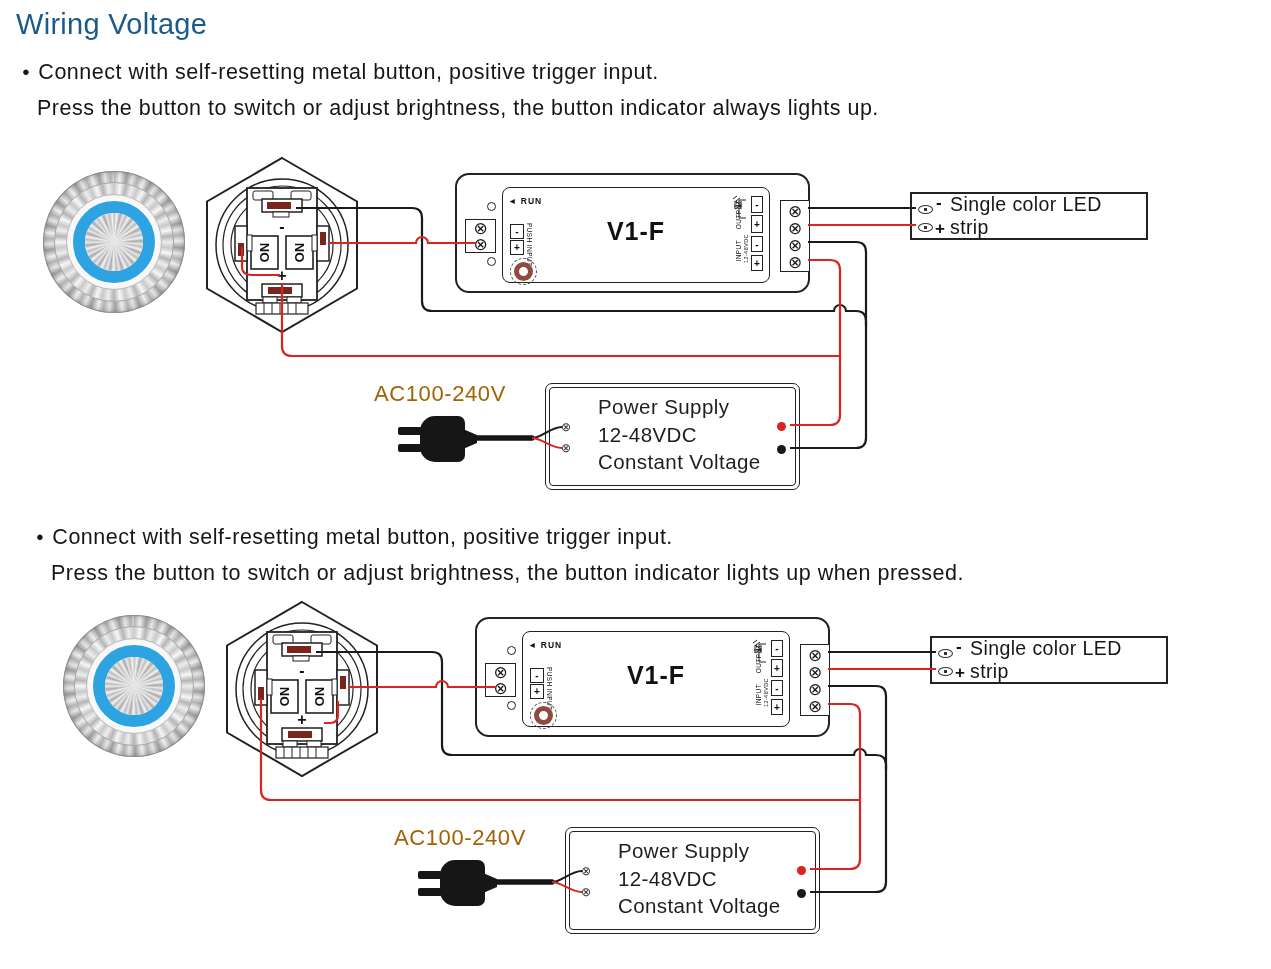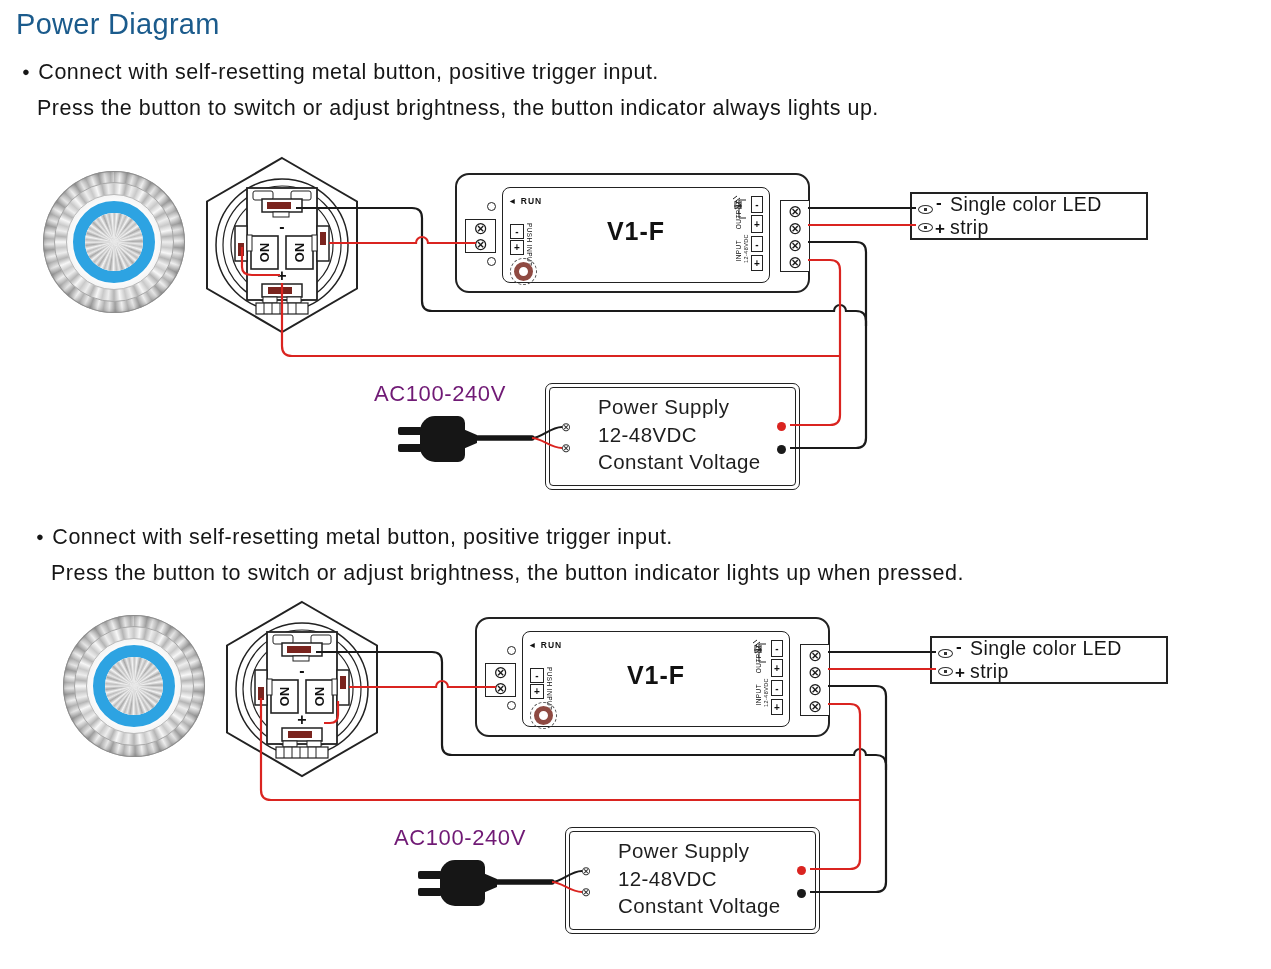--- a/index.html
+++ b/index.html
@@ -51,32 +51,32 @@
   
   .psu{position:absolute;left:545px;top:233px;width:255px;height:107px;border:1.6px solid #222;
        border-radius:7px;box-sizing:border-box;background:#fff;z-index:2;}
   .psu .inner{position:absolute;inset:3px;border:1.4px solid #222;border-radius:4px;}
   .psu .ptext{position:absolute;left:52px;top:9px;font-size:20.5px;line-height:27.5px;letter-spacing:.4px;color:#1e1e1e;}
   .psu .pscrew{position:absolute;font-size:12px;color:#333;line-height:12px;}
   .dotr,.dotb{position:absolute;width:9px;height:9px;border-radius:50%;}
   .dotr{background:var(--red);}
   .dotb{background:#1a1a1a;}
   
-  .ac{position:absolute;left:374px;top:231px;font-size:22px;letter-spacing:.6px;color:#701a75;z-index:2;}
+  .ac{position:absolute;left:374px;top:231px;font-size:22px;letter-spacing:.6px;color:#a16207;z-index:2;}
   .plug{position:absolute;z-index:2;background:#161616;}
   .prong{border-radius:2px;}
   .pbody{border-radius:15px 7px 7px 15px;}
   .pneck{clip-path:polygon(0 0,100% 30%,100% 70%,0 100%);}
 </style>
 </head>
 <body>
 
 <div id="page" style="--blue:#2da3e2;--red:#da2420;--dial:#8f4a42;">
 
-  <div class="title" style="color:#1b5b8c;">Power Diagram</div>
+  <div class="title" style="color:#1b5b8c;">Wiring Voltage</div>
 
   <div class="bullet-block" style="left:22px;top:60px;">
     <span class="dot">●</span><span>Connect with self-resetting metal button, positive trigger input.</span>
     <div class="line2">Press the button to switch or adjust brightness, the button indicator always lights up.</div>
   </div>
 
   <div class="bullet-block" style="left:36px;top:525px;">
     <span class="dot">●</span><span>Connect with self-resetting metal button, positive trigger input.</span>
     <div class="line2">Press the button to switch or adjust brightness, the button indicator lights up when pressed.</div>
   </div>

